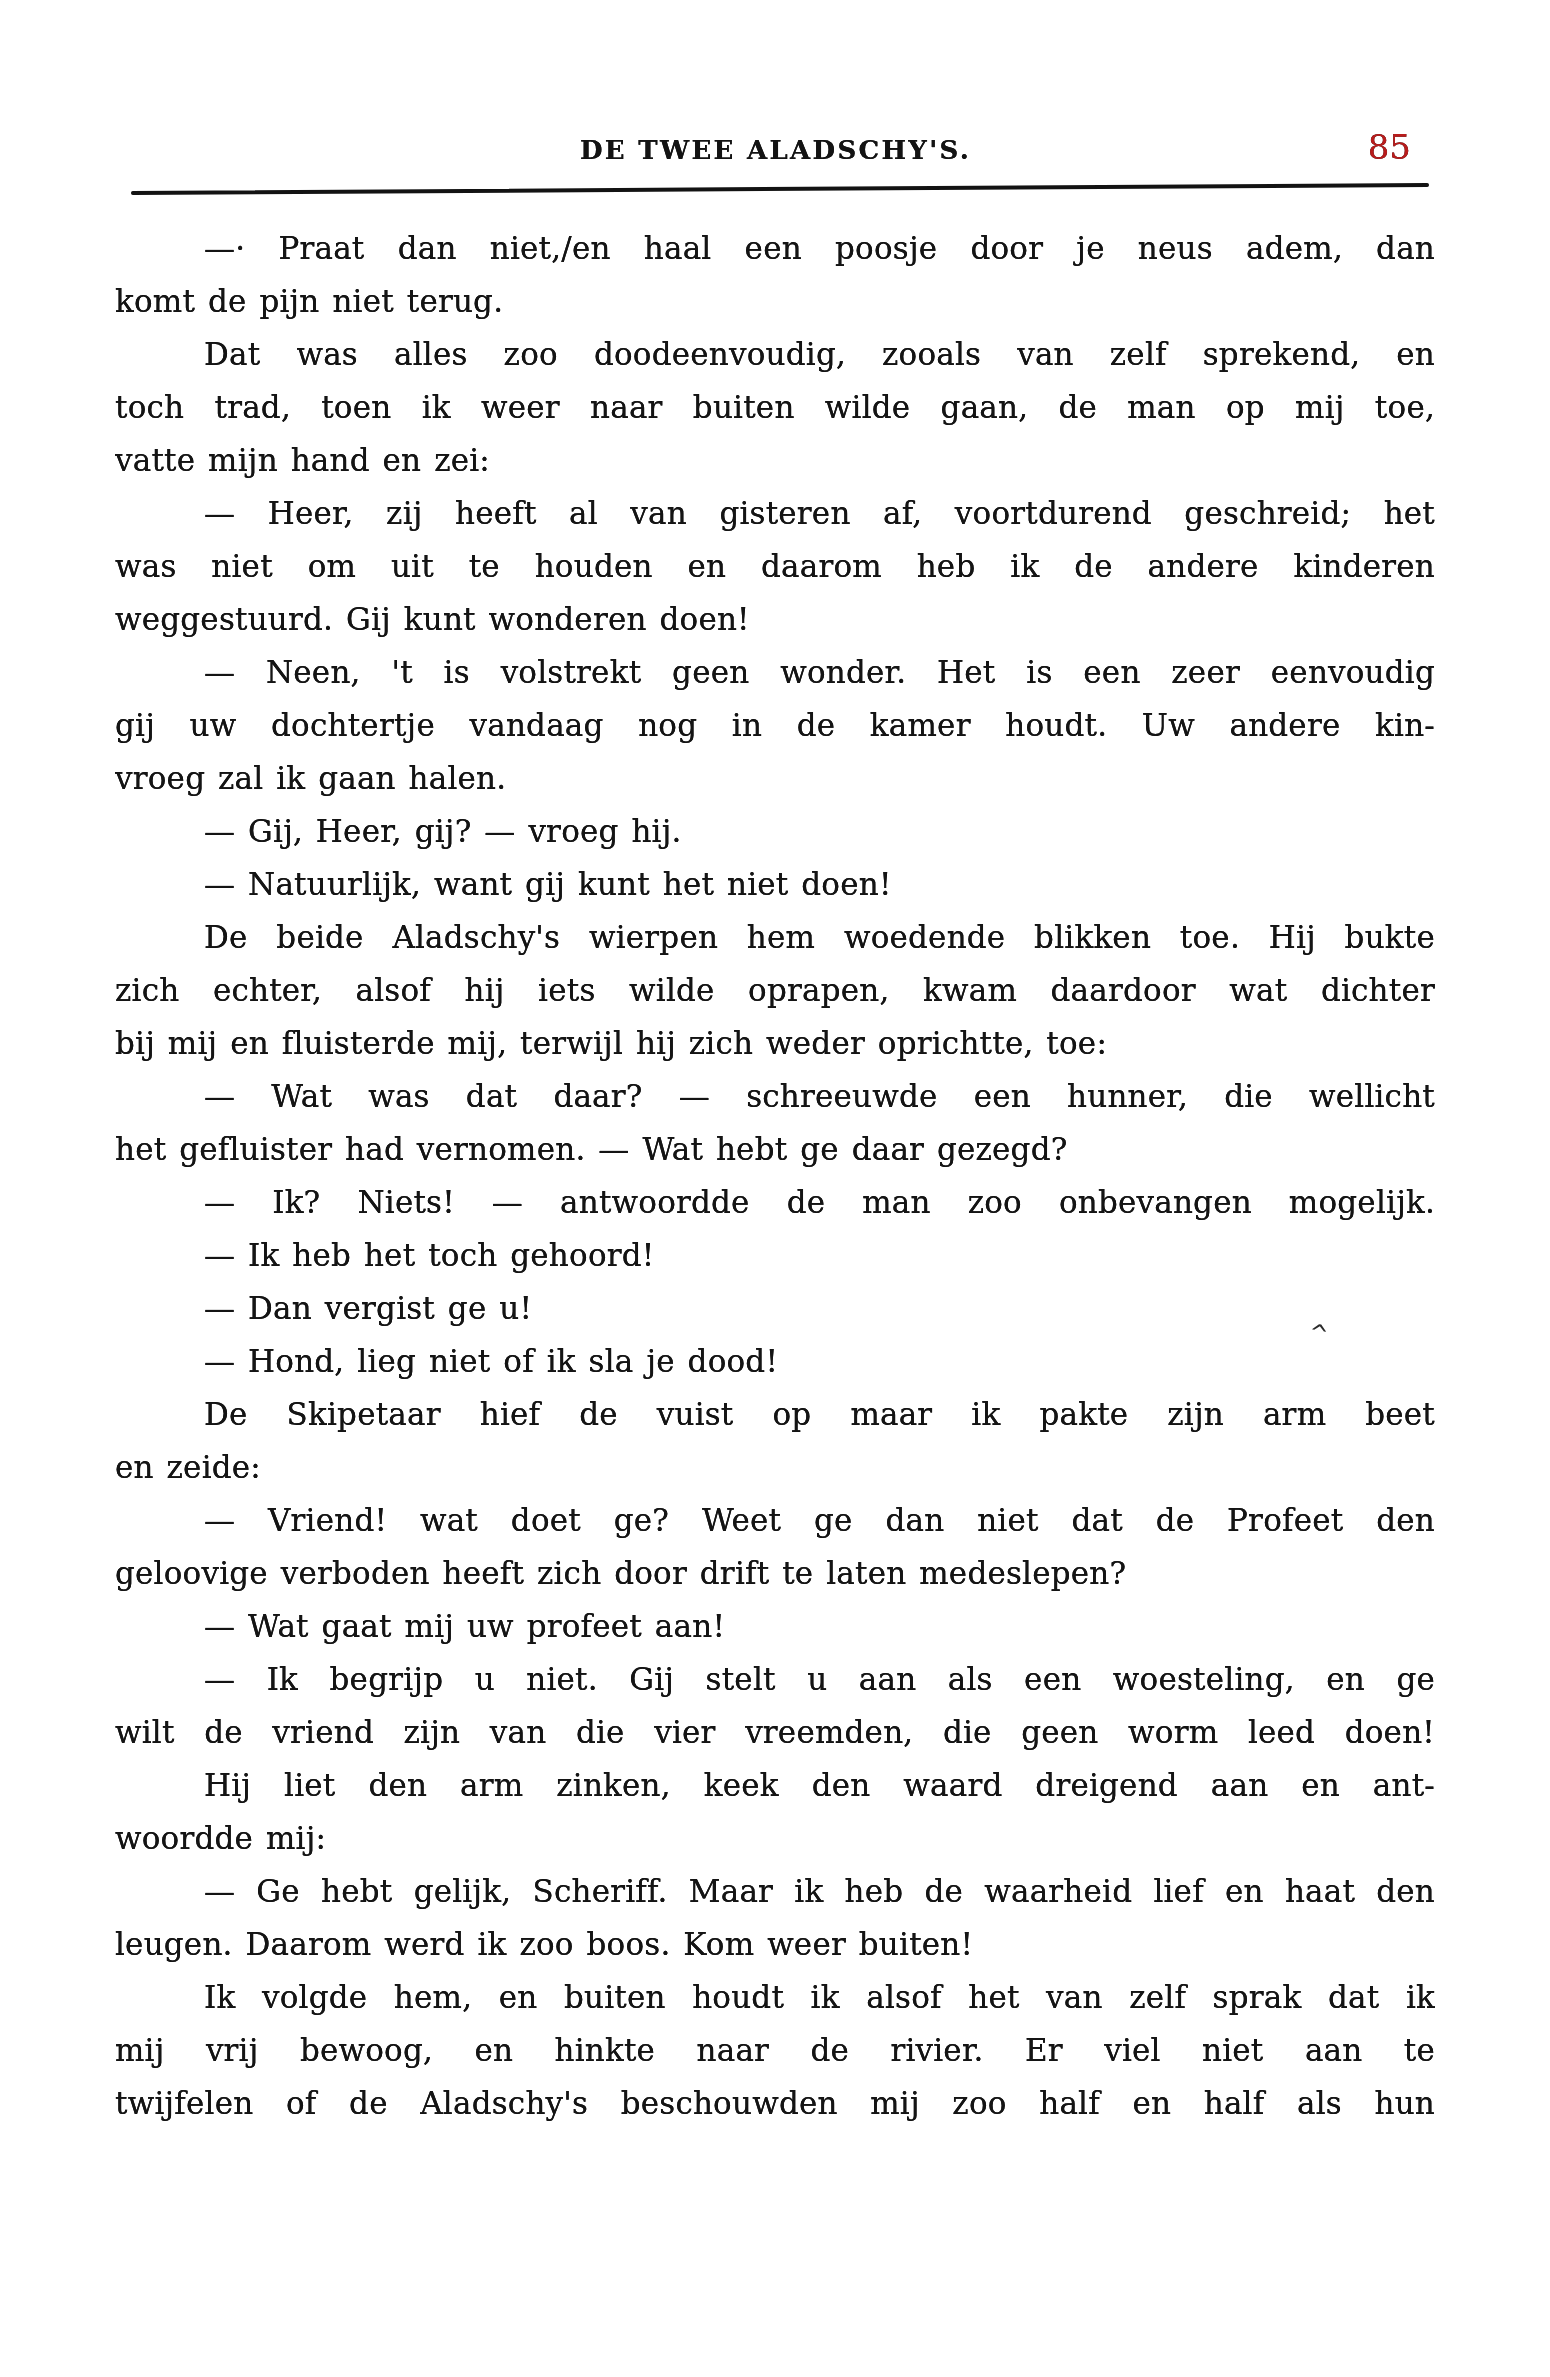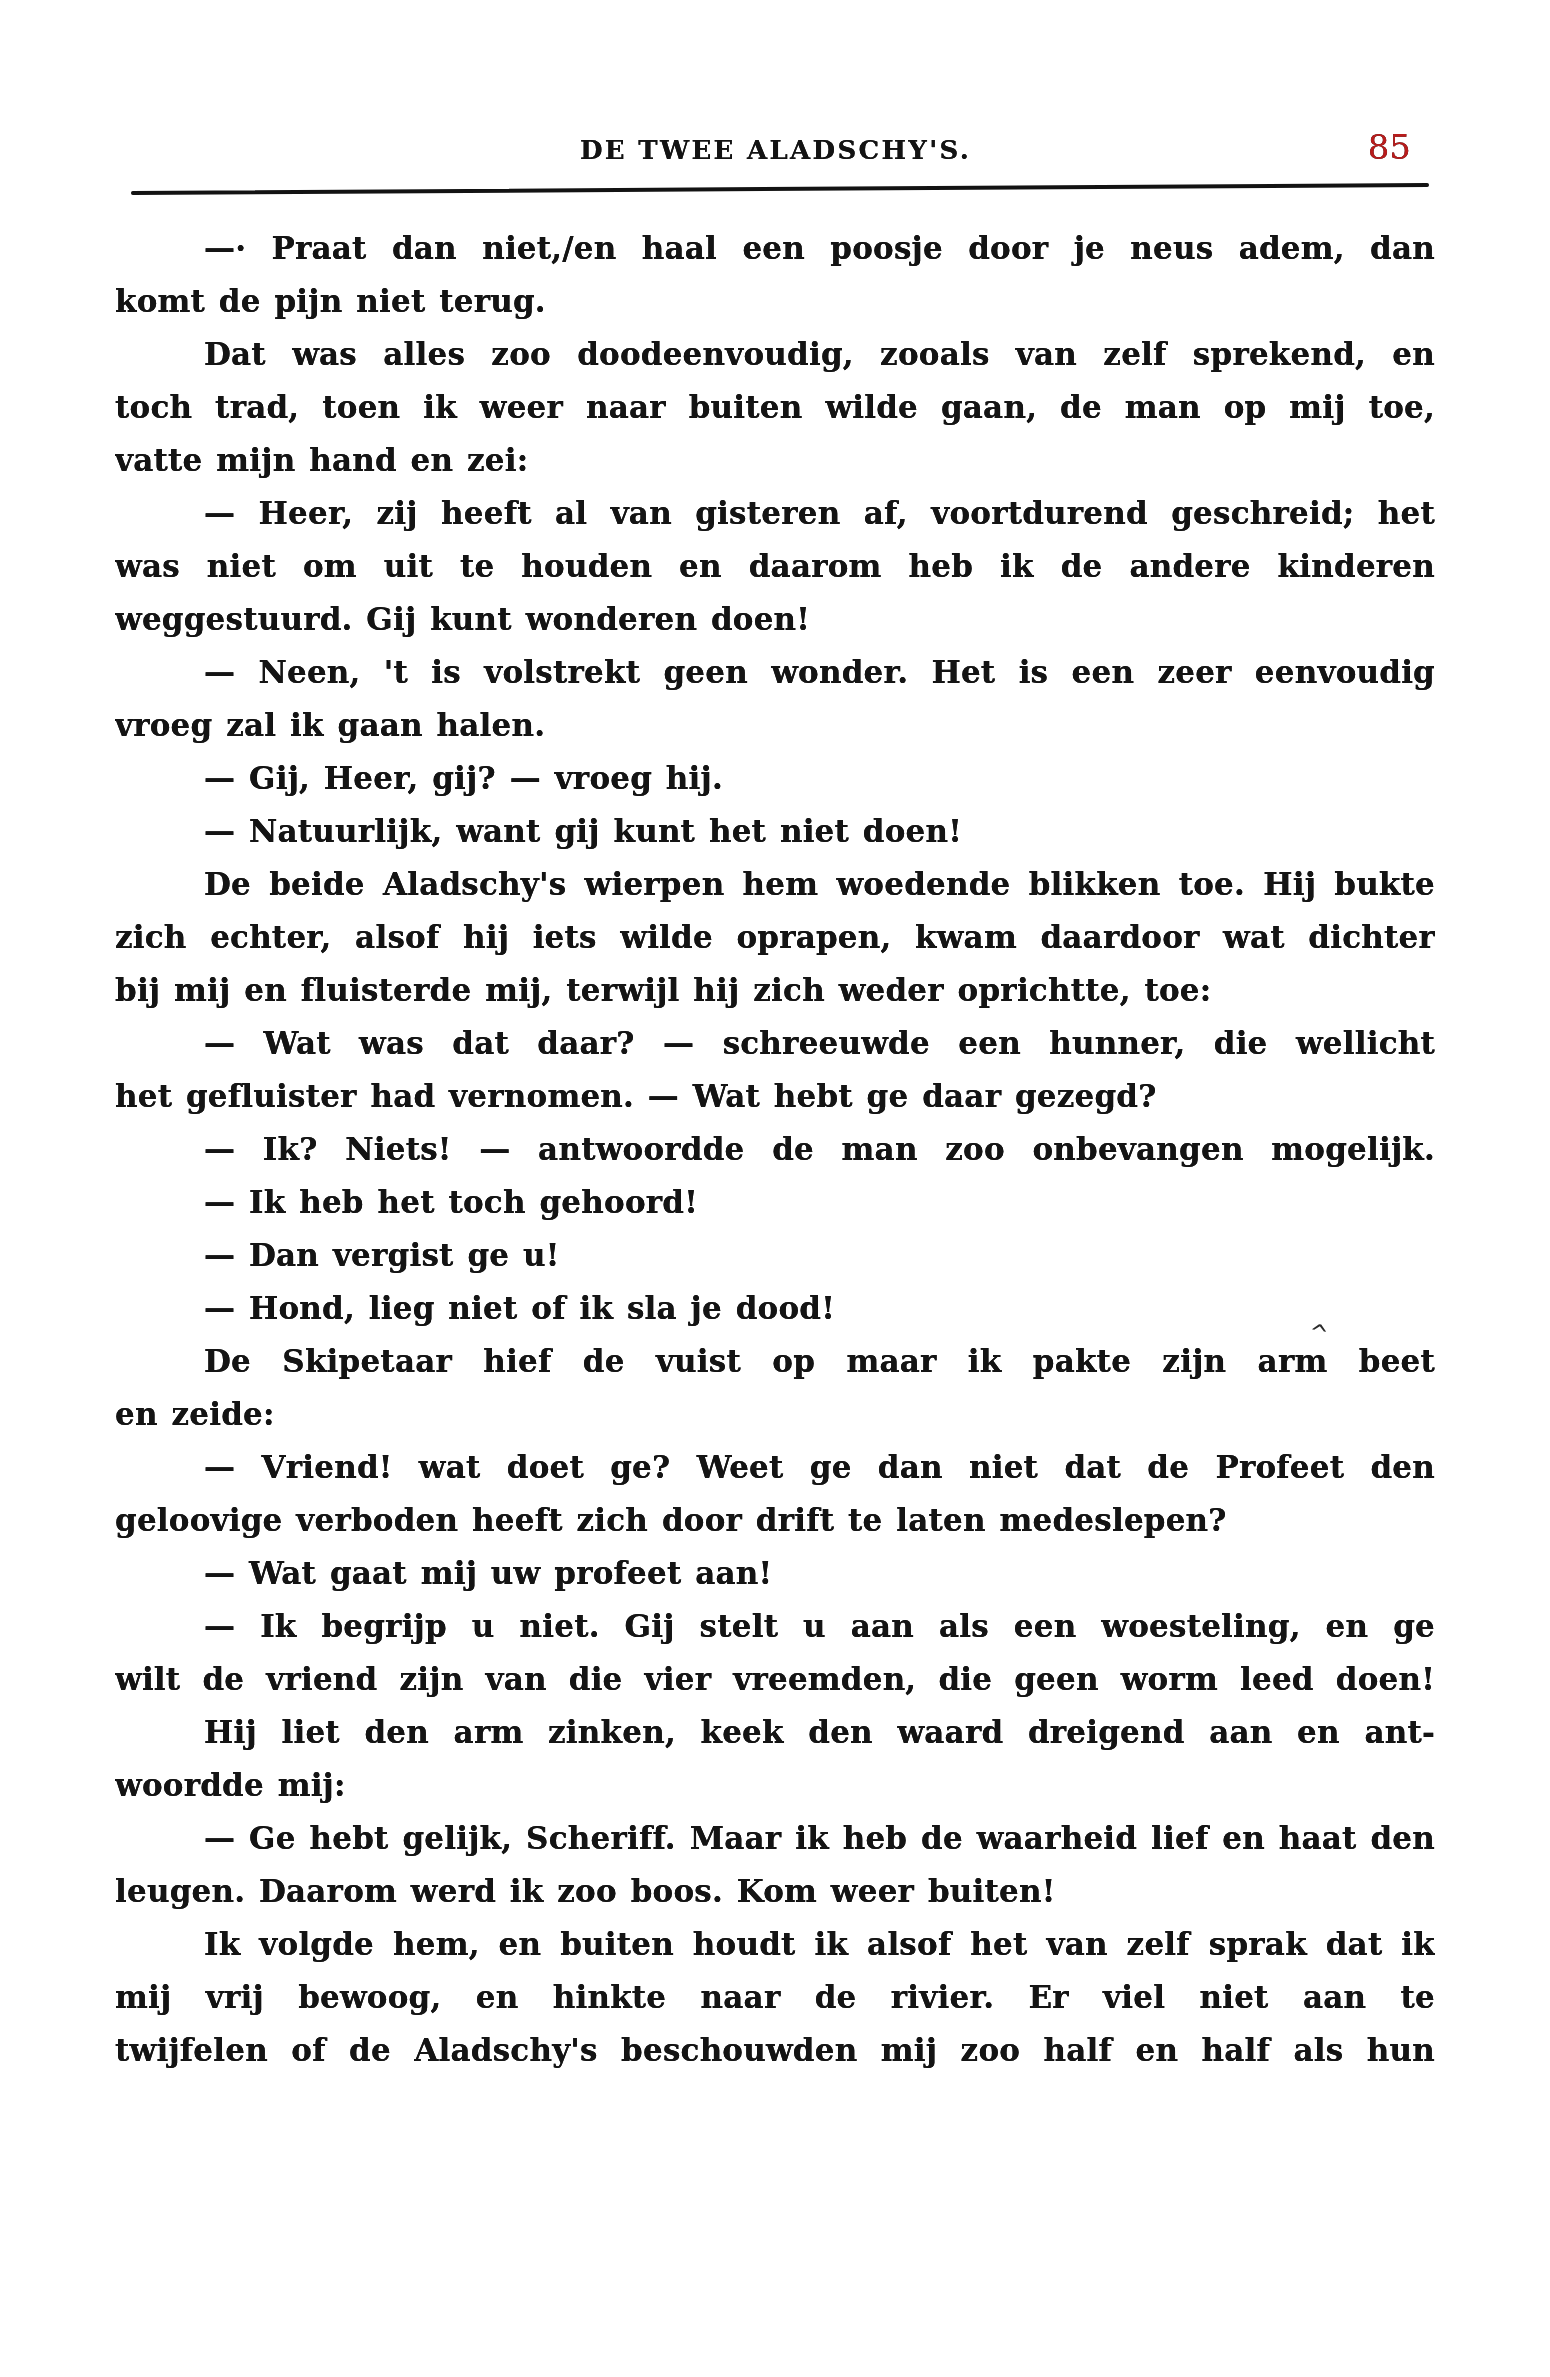--- a/index.html
+++ b/index.html
@@ -57,21 +57,20 @@
     font-size: 31px;
     line-height: 53px;
     word-spacing: 2.8px;
     letter-spacing: 0.2px;
     text-shadow: 0 0 0.5px #141414;
   }
   .line {
     height: 53px;
     overflow: hidden;
     white-space: normal;
-    font-weight: bold;
   }
   .line.j {
     text-align: justify;
     text-align-last: justify;
   }
   .line.i {
     text-indent: 89px;
   }
   .caret-artifact {
     position: absolute;
@@ -98,20 +97,21 @@
   <div class="text-block">
       <div class="line i j">—· Praat dan niet,/en haal een poosje door je neus adem, dan</div>
       <div class="line">komt de pijn niet terug.</div>
       <div class="line i j">Dat was alles zoo doodeenvoudig, zooals van zelf sprekend, en</div>
       <div class="line j">toch trad, toen ik weer naar buiten wilde gaan, de man op mij toe,</div>
       <div class="line">vatte mijn hand en zei:</div>
       <div class="line i j">— Heer, zij heeft al van gisteren af, voortdurend geschreid; het</div>
       <div class="line j">was niet om uit te houden en daarom heb ik de andere kinderen</div>
       <div class="line">weggestuurd. Gij kunt wonderen doen!</div>
       <div class="line i j">— Neen, 't is volstrekt geen wonder. Het is een zeer eenvoudig</div>
+      <div class="line j">gij uw dochtertje vandaag nog in de kamer houdt. Uw andere kin-</div>
       <div class="line">vroeg zal ik gaan halen.</div>
       <div class="line i">— Gij, Heer, gij? — vroeg hij.</div>
       <div class="line i">— Natuurlijk, want gij kunt het niet doen!</div>
       <div class="line i j">De beide Aladschy's wierpen hem woedende blikken toe. Hij bukte</div>
       <div class="line j">zich echter, alsof hij iets wilde oprapen, kwam daardoor wat dichter</div>
       <div class="line">bij mij en fluisterde mij, terwijl hij zich weder oprichtte, toe:</div>
       <div class="line i j">— Wat was dat daar? — schreeuwde een hunner, die wellicht</div>
       <div class="line">het gefluister had vernomen. — Wat hebt ge daar gezegd?</div>
       <div class="line i j">— Ik? Niets! — antwoordde de man zoo onbevangen mogelijk.</div>
       <div class="line i">— Ik heb het toch gehoord!</div>

